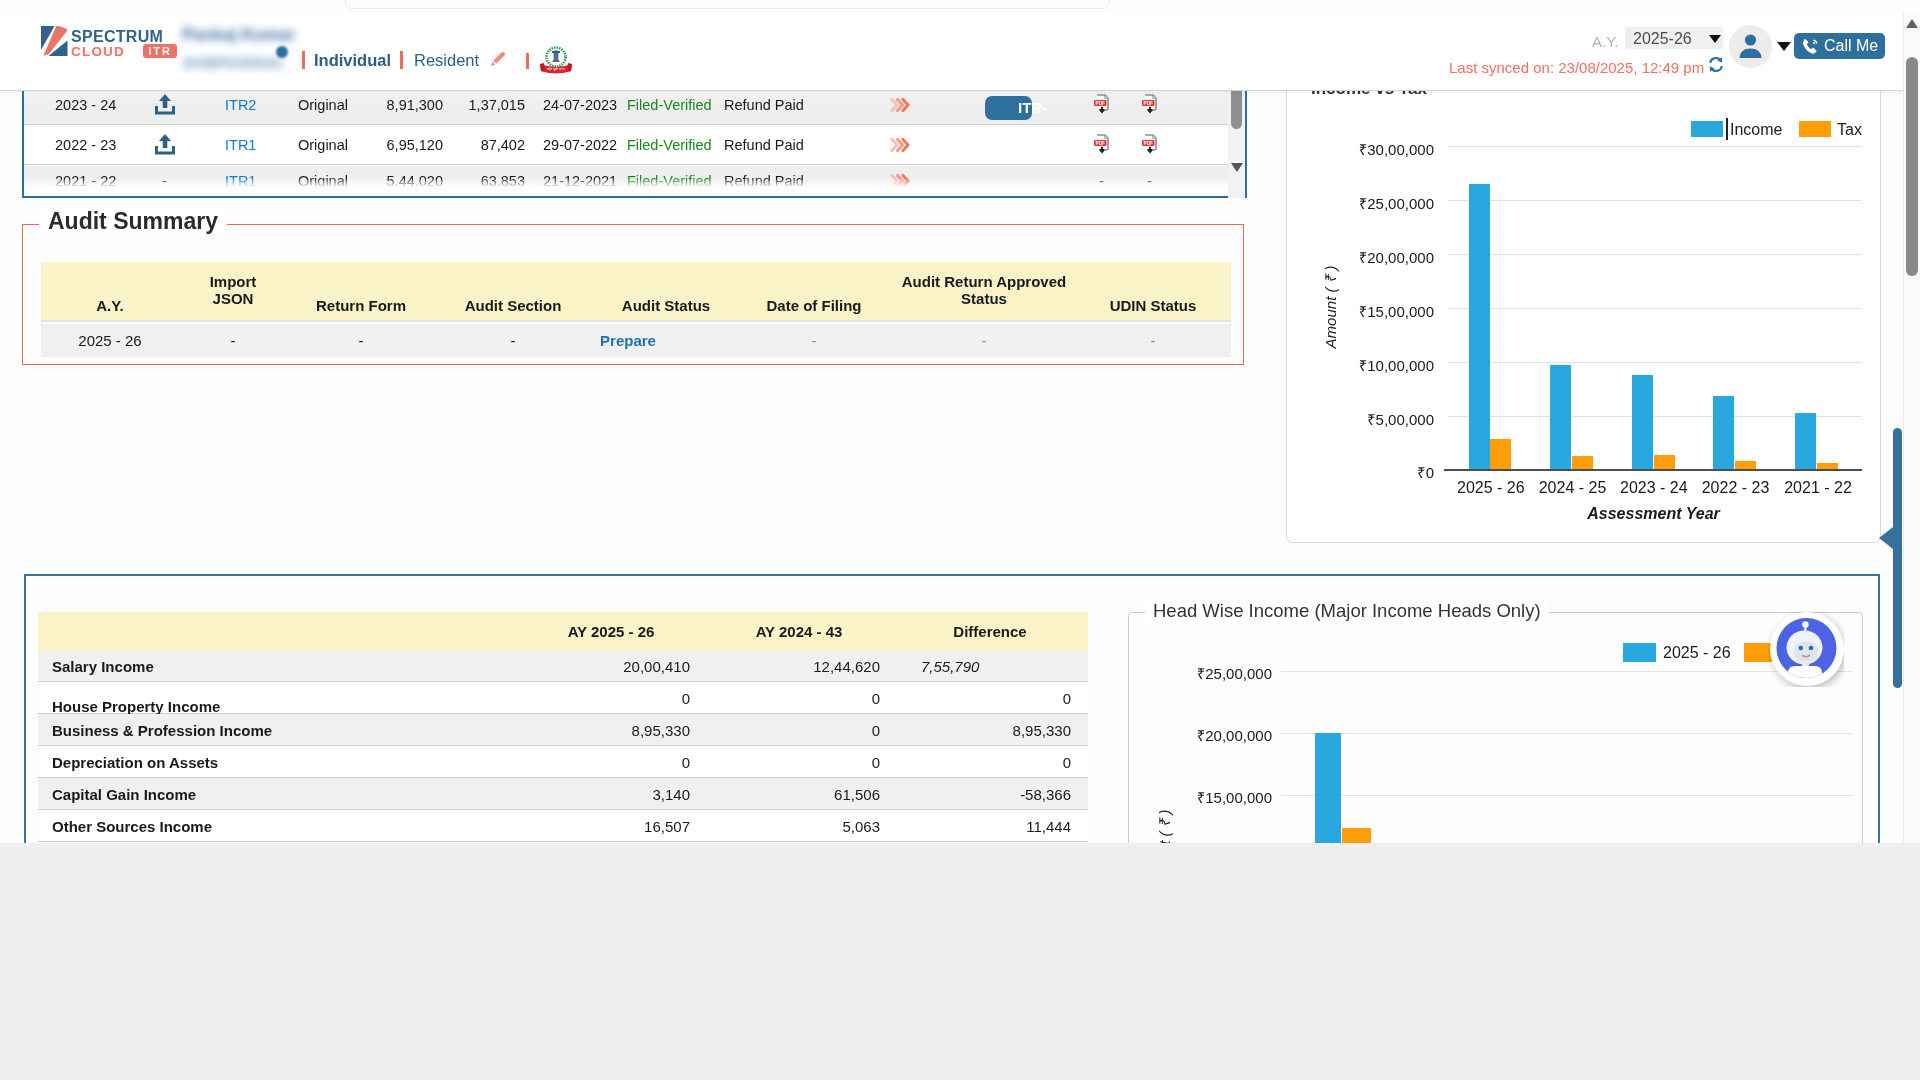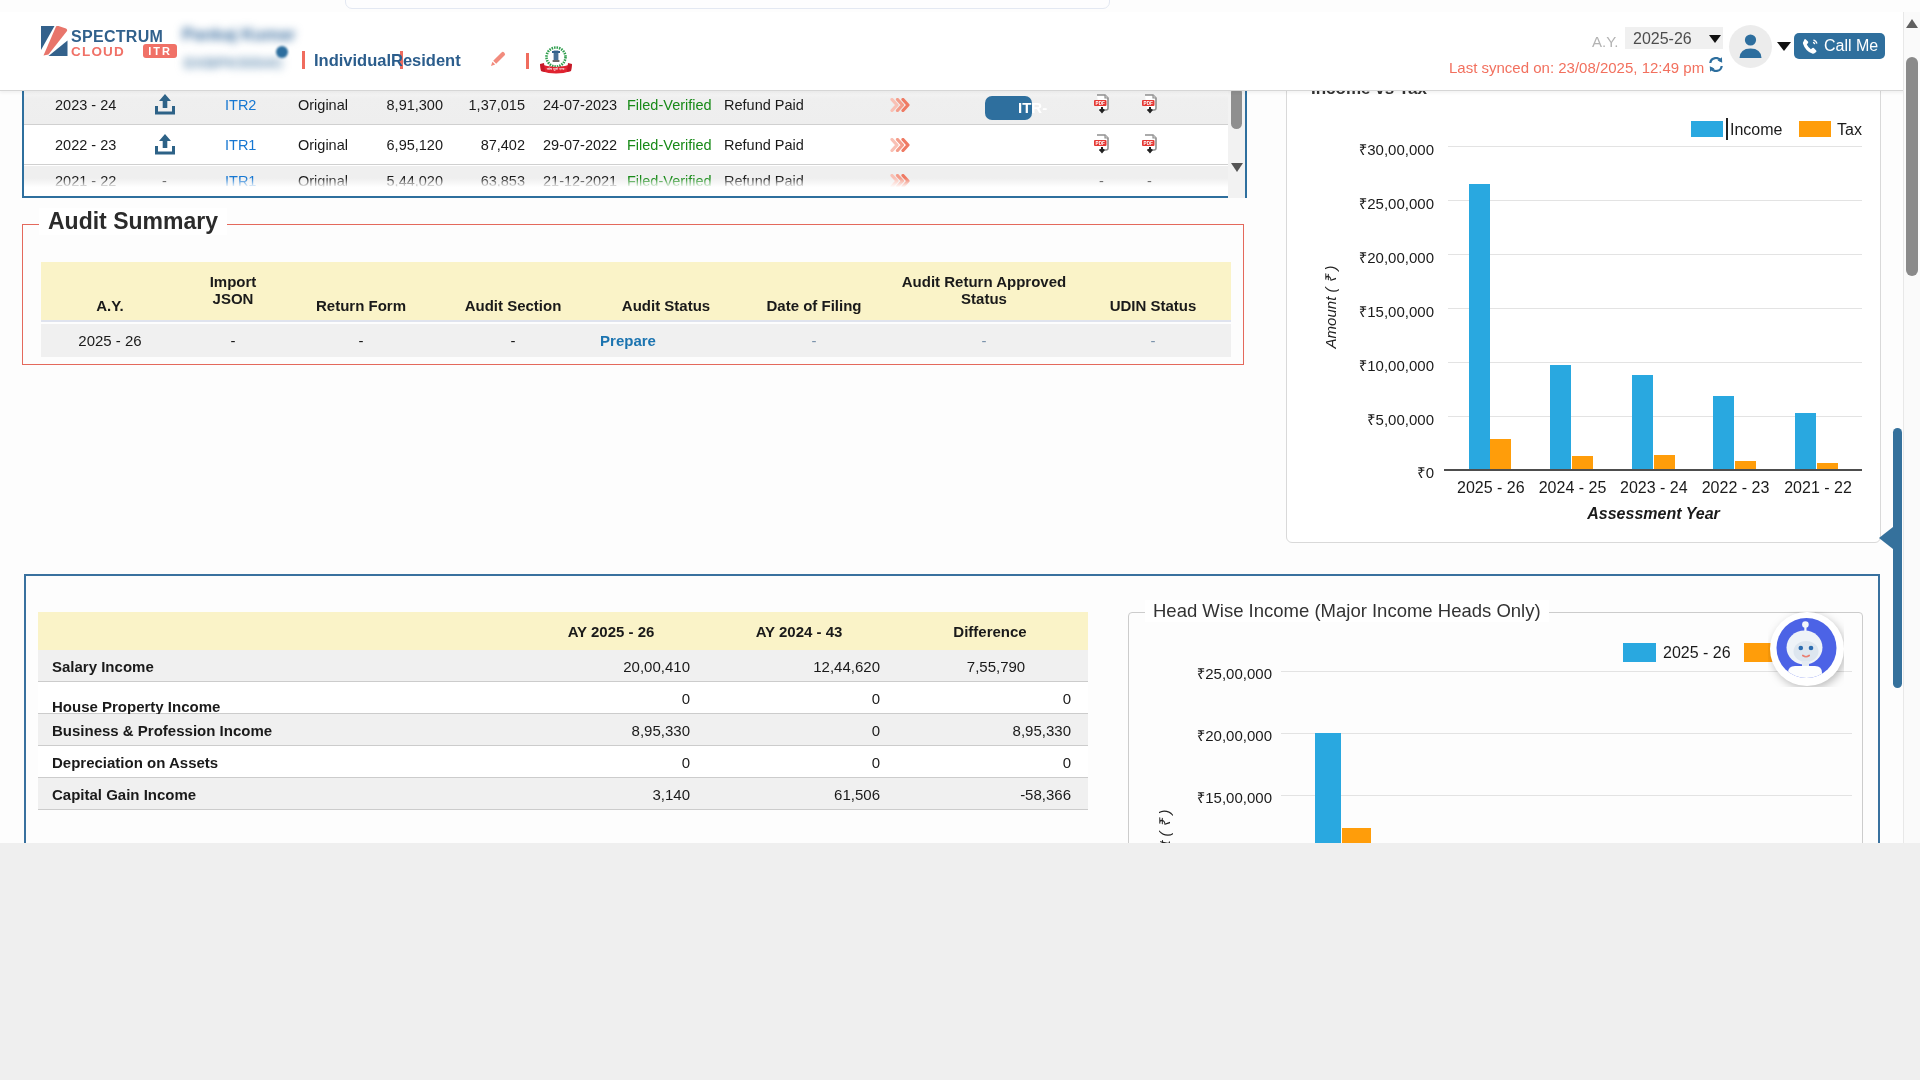--- a/index.html
+++ b/index.html
@@ -191,21 +191,21 @@
 
     <div class="abs" style="left:12px;top:36px;width:1050px;height:38px;background:#faf3c8;font-size:15px;font-weight:bold;color:#1a1a1a;">
       <span class="abs" style="left:493px;top:11px;width:160px;text-align:center;">AY 2025 - 26</span>
       <span class="abs" style="left:681px;top:11px;width:160px;text-align:center;">AY 2024 - 43</span>
       <span class="abs" style="left:872px;top:11px;width:160px;text-align:center;">Difference</span>
     </div>
     <div class="abs" style="left:12px;top:74px;width:1050px;height:32px;background:#f0f0f0;border-bottom:1px solid #ccc;font-size:15px;color:#1a1a1a;">
       <span class="abs" style="left:14px;top:8px;font-weight:bold;">Salary Income</span>
       <span class="abs" style="left:502px;top:8px;width:150px;text-align:right;">20,00,410</span>
       <span class="abs" style="left:692px;top:8px;width:150px;text-align:right;">12,44,620</span>
-      <span class="abs" style="left:883px;top:8px;width:150px;text-align:center;">7,55,790</span>
+      <span class="abs" style="left:883px;top:8px;width:150px;text-align:left;font-style:italic;">7,55,790</span>
     </div>
     <div class="abs" style="left:12px;top:106px;width:1050px;height:32px;background:#fff;border-bottom:1px solid #ccc;font-size:15px;color:#1a1a1a;">
       <span class="abs" style="left:14px;top:16px;font-weight:bold;">House Property Income</span>
       <span class="abs" style="left:502px;top:8px;width:150px;text-align:right;">0</span>
       <span class="abs" style="left:692px;top:8px;width:150px;text-align:right;">0</span>
       <span class="abs" style="left:883px;top:8px;width:150px;text-align:right;">0</span>
     </div>
     <div class="abs" style="left:12px;top:138px;width:1050px;height:32px;background:#f0f0f0;border-bottom:1px solid #ccc;font-size:15px;color:#1a1a1a;">
       <span class="abs" style="left:14px;top:8px;font-weight:bold;">Business &amp; Profession Income</span>
       <span class="abs" style="left:502px;top:8px;width:150px;text-align:right;">8,95,330</span>
@@ -216,20 +216,26 @@
       <span class="abs" style="left:14px;top:8px;font-weight:bold;">Depreciation on Assets</span>
       <span class="abs" style="left:502px;top:8px;width:150px;text-align:right;">0</span>
       <span class="abs" style="left:692px;top:8px;width:150px;text-align:right;">0</span>
       <span class="abs" style="left:883px;top:8px;width:150px;text-align:right;">0</span>
     </div>
     <div class="abs" style="left:12px;top:202px;width:1050px;height:32px;background:#f0f0f0;border-bottom:1px solid #ccc;font-size:15px;color:#1a1a1a;">
       <span class="abs" style="left:14px;top:8px;font-weight:bold;">Capital Gain Income</span>
       <span class="abs" style="left:502px;top:8px;width:150px;text-align:right;">3,140</span>
       <span class="abs" style="left:692px;top:8px;width:150px;text-align:right;">61,506</span>
       <span class="abs" style="left:883px;top:8px;width:150px;text-align:right;">-58,366</span>
+    </div>
+    <div class="abs" style="left:12px;top:234px;width:1050px;height:32px;background:#fff;border-bottom:1px solid #ccc;font-size:15px;color:#1a1a1a;">
+      <span class="abs" style="left:14px;top:8px;font-weight:bold;">Other Sources Income</span>
+      <span class="abs" style="left:502px;top:8px;width:150px;text-align:right;">16,507</span>
+      <span class="abs" style="left:692px;top:8px;width:150px;text-align:right;">5,063</span>
+      <span class="abs" style="left:883px;top:8px;width:150px;text-align:right;">11,444</span>
     </div>
 
     <div class="abs" style="left:1102px;top:36px;width:735px;height:560px;border:1px solid #ccc;border-radius:4px;">
       <div class="abs" style="left:16px;top:-13px;padding:0 8px;background:#fff;font-size:18.5px;color:#333;">Head Wise Income (Major Income Heads Only)</div>
       <div class="abs" style="left:494px;top:30px;width:33px;height:19px;background:#29a8e0;"></div>
       <div class="abs" style="left:534px;top:31px;font-size:16px;color:#1a1a1a;">2025 - 26</div>
       <div class="abs" style="left:615px;top:30px;width:33px;height:19px;background:#ff9d0a;"></div>
       <div class="abs" style="left:53px;top:50px;width:90px;text-align:right;font-size:15px;color:#1a1a1a;">₹25,00,000</div>
       <div class="abs" style="left:53px;top:112px;width:90px;text-align:right;font-size:15px;color:#1a1a1a;">₹20,00,000</div>
       <div class="abs" style="left:53px;top:174px;width:90px;text-align:right;font-size:15px;color:#1a1a1a;">₹15,00,000</div>
@@ -253,21 +259,21 @@
     <div class="abs" style="left:71px;top:32px;font-size:13.5px;font-weight:bold;letter-spacing:1.2px;color:#f07167;">CLOUD</div>
     <div class="abs" style="left:143px;top:32px;width:34px;height:14px;background:#f07167;border-radius:3px;color:#fff;font-size:11px;font-weight:bold;letter-spacing:2px;text-align:center;line-height:14px;">ITR</div>
 
     <div class="abs" style="left:182px;top:13px;font-size:17px;font-weight:bold;color:#34699c;filter:blur(4px);">Pankaj Kumar</div>
     <div class="abs" style="left:184px;top:43px;font-size:14px;font-weight:bold;letter-spacing:1px;color:#5b87ad;filter:blur(4px);">DXBPK5554C</div>
     <div class="abs" style="left:276px;top:34px;width:12px;height:12px;border-radius:50%;background:#2d6e9e;filter:blur(1px);"></div>
 
     <div class="abs" style="left:302px;top:39px;width:3px;height:18px;background:#f06c5e;"></div>
     <div class="abs" style="left:314px;top:39px;font-size:16.5px;font-weight:bold;color:#2b5d8c;">Individual</div>
     <div class="abs" style="left:400px;top:39px;width:3px;height:18px;background:#f06c5e;"></div>
-    <div class="abs" style="left:391px;top:39px;font-size:16.5px;font-weight:bold;color:#2b5d8c;">Resident</div>
+    <div class="abs" style="left:414px;top:39px;font-size:16.5px;font-weight:normal;color:#2b5d8c;">Resident</div>
 
     <svg class="abs" style="left:490px;top:38px;" width="17" height="17" viewBox="0 0 17 17">
       <path d="M3.2,10.8 L11.5,2.5 Q12.8,1.2 14.1,2.5 L14.5,2.9 Q15.8,4.2 14.5,5.5 L6.2,13.8 Z" fill="#f28b7d"></path>
       <path d="M2.4,11.8 L5.2,14.6 L1,16 Z" fill="#f28b7d"></path>
     </svg>
     <div class="abs" style="left:526px;top:41px;width:3px;height:16px;background:#f06c5e;"></div>
 
     <svg class="abs" style="left:538px;top:34px;" width="36" height="28" viewBox="0 0 36 28">
       <circle cx="18" cy="11" r="9.5" fill="none" stroke="#2f9e4d" stroke-width="2.6" stroke-dasharray="1.5 1"></circle>
       <rect x="15.6" y="4.5" width="4.8" height="9.5" fill="#33618b" opacity="0.9"></rect>

